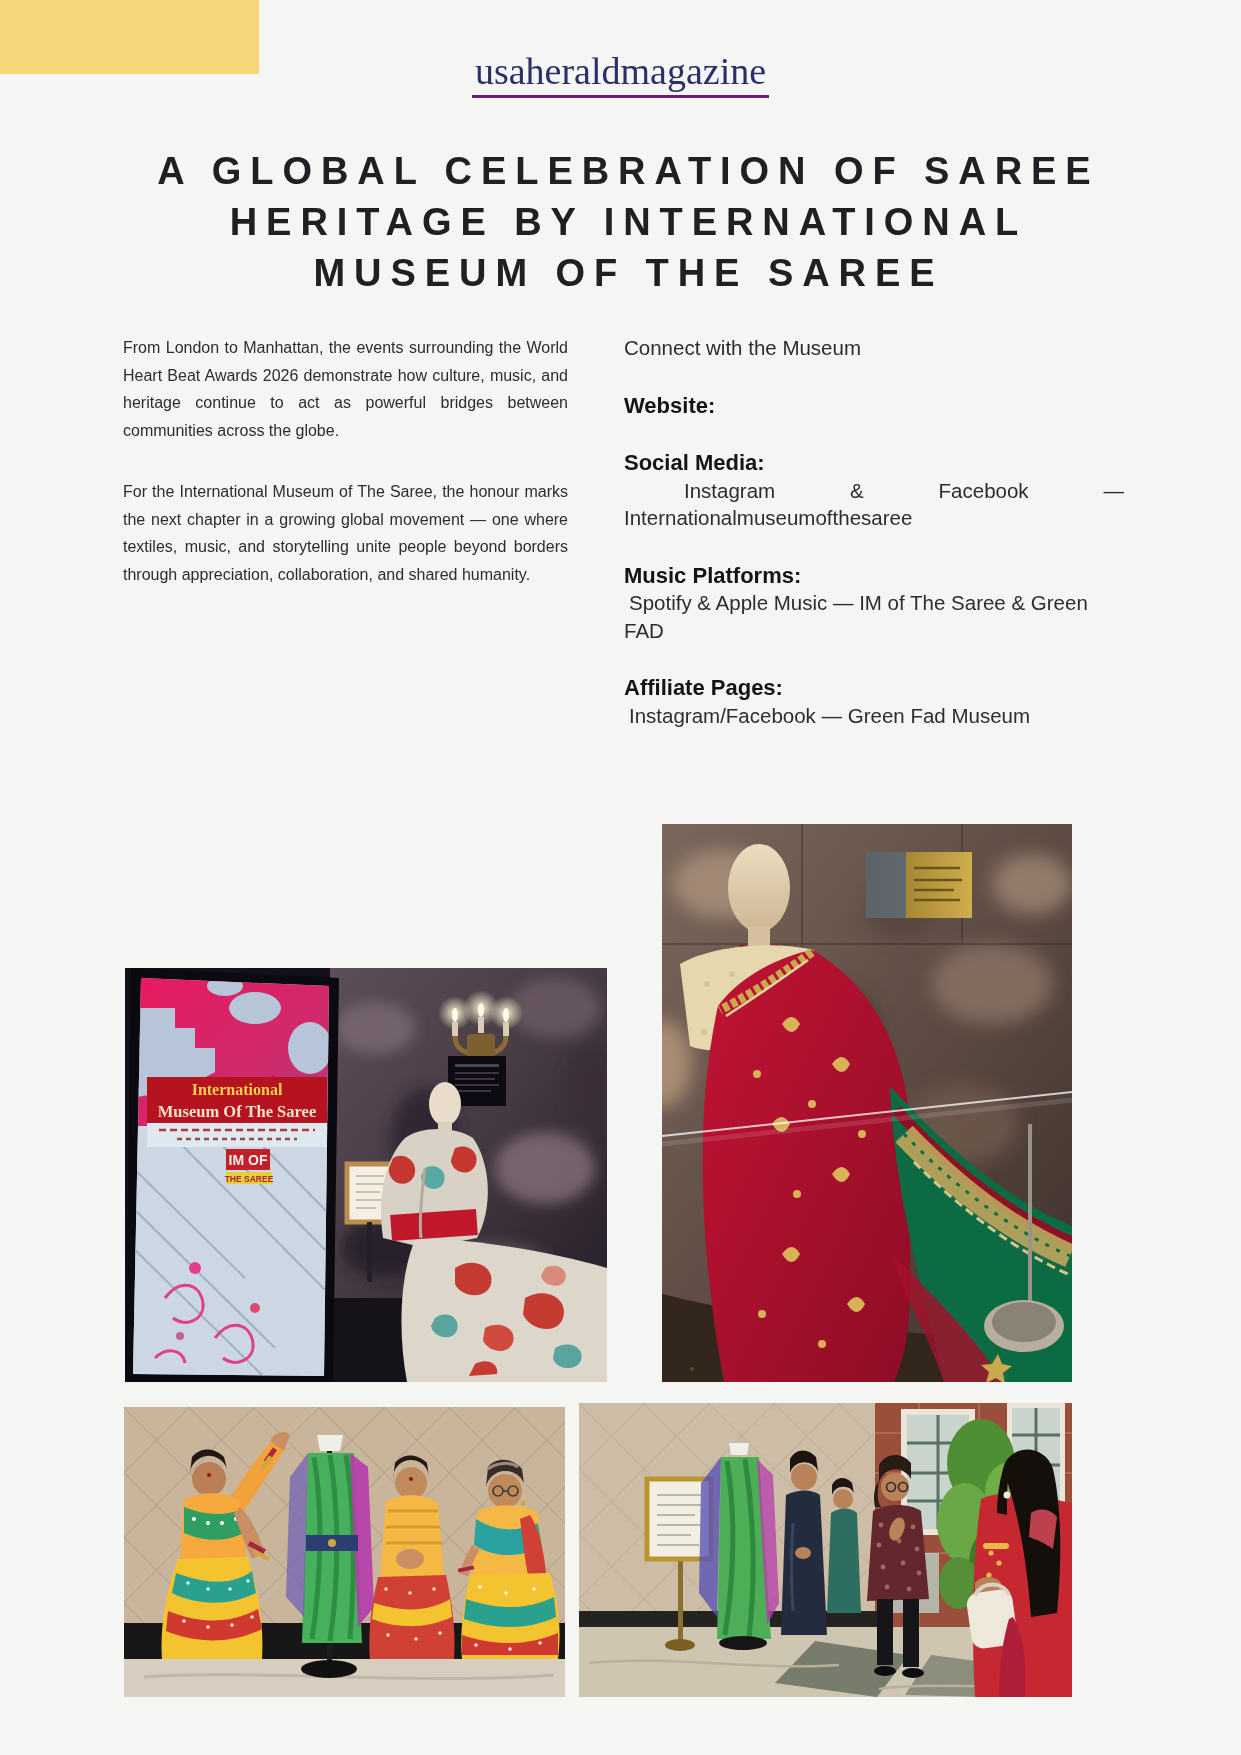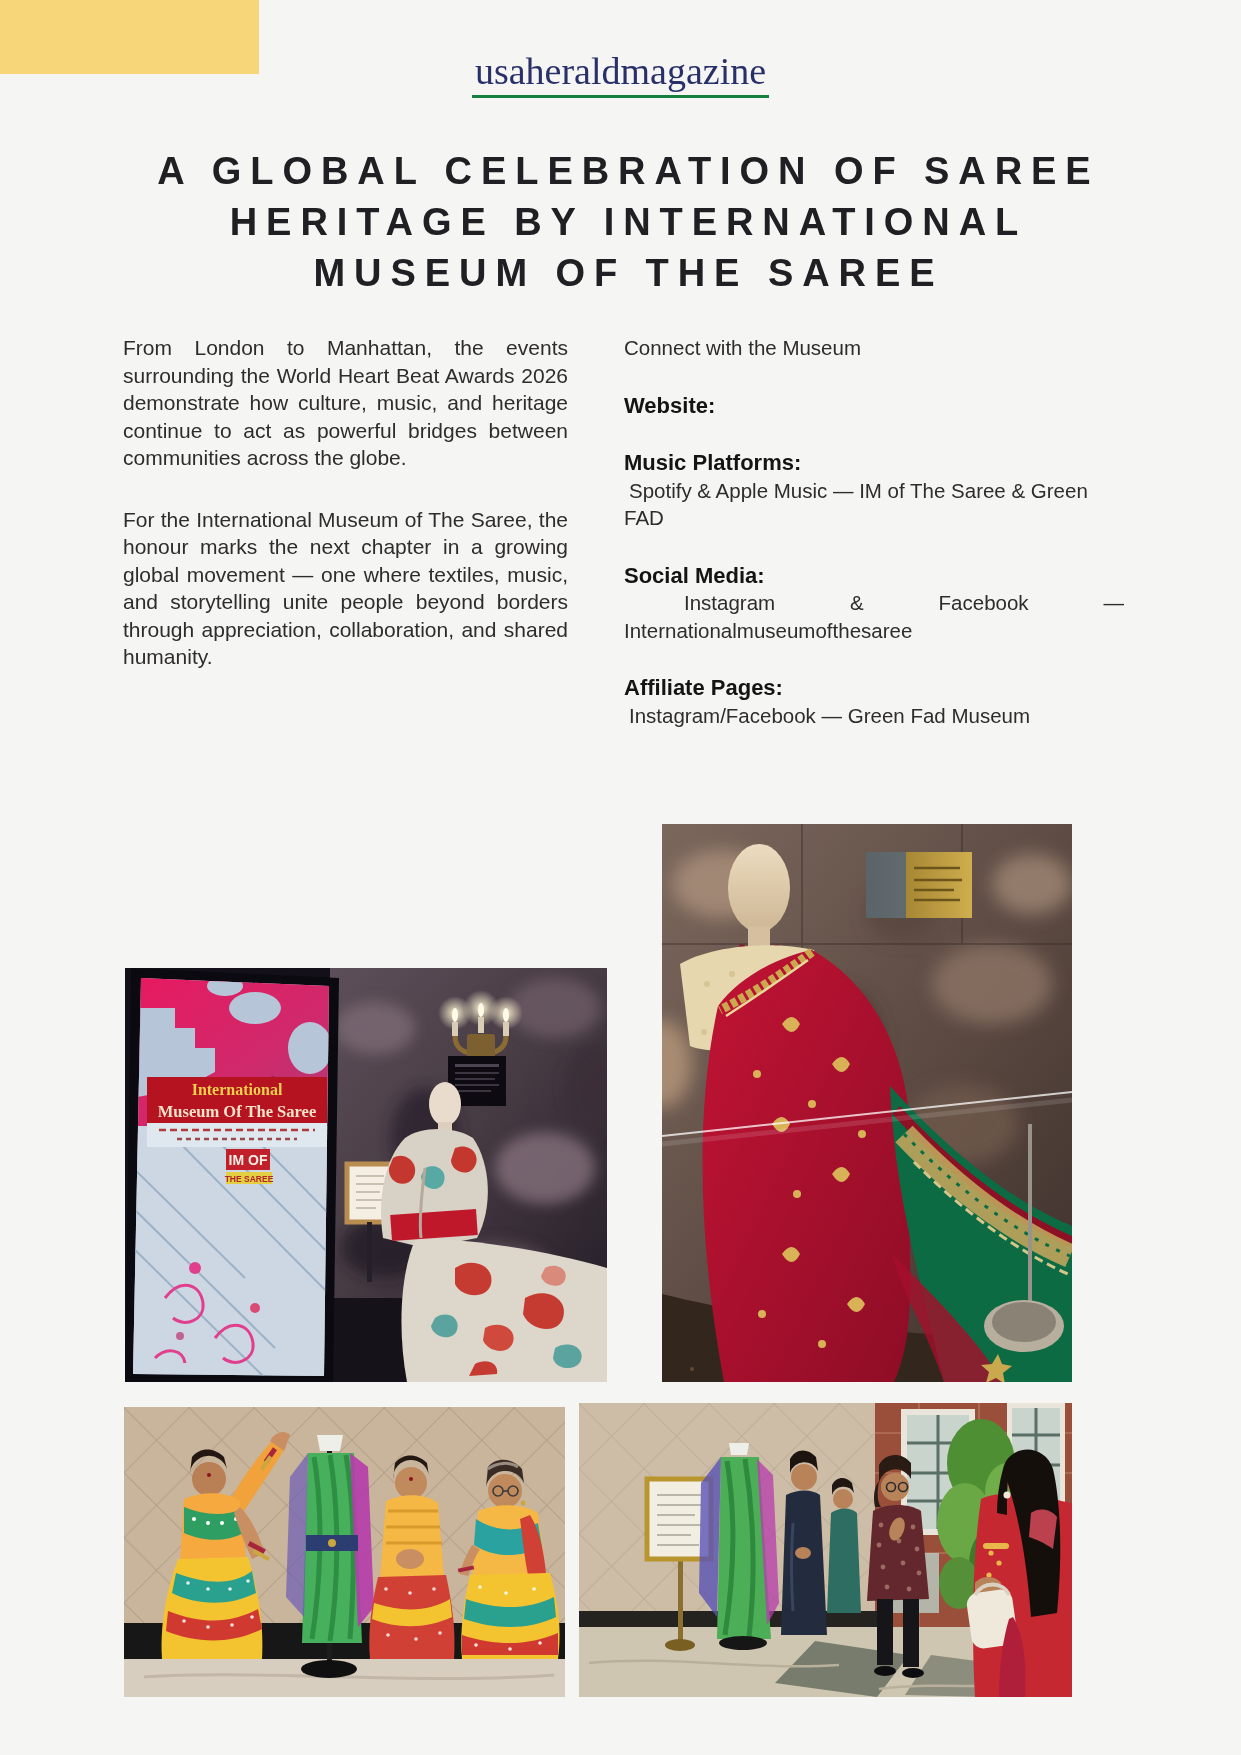--- a/index.html
+++ b/index.html
@@ -1,25 +1,25 @@
 <!DOCTYPE html>
 <html><head>
 <meta charset="utf-8">
 <style>
   html,body{margin:0;padding:0;background:#e9e9e8;}
   .page{position:relative;width:1241px;height:1755px;margin:0 auto;background:#f5f5f3;overflow:hidden;
         font-family:"Liberation Sans",sans-serif;color:#2e2c2d;}
   .yellow-block{position:absolute;left:0;top:0;width:259px;height:74px;background:#f7d679;}
   .brand-wrap{position:absolute;left:0;top:49px;width:100%;text-align:center;}
   .brand{font-family:"Liberation Serif",serif;font-size:38px;color:#293069;text-decoration:none;
-         display:inline-block;border-bottom:3px solid #15803d;padding:0 3px 2px 3px;cursor:pointer;}
+         display:inline-block;border-bottom:3px solid #701a75;padding:0 3px 2px 3px;cursor:pointer;}
   .headline{position:absolute;left:58px;top:146px;width:1141px;margin:0;text-align:center;
             font-size:38px;line-height:51px;font-weight:700;letter-spacing:0.235em;color:#202024;}
   .headline span{display:block;}
-  .col-left{position:absolute;left:123px;top:334px;width:445px;font-size:21px;line-height:27.5px;text-align:justify;}
+  .col-left{position:absolute;left:123px;top:334px;width:445px;font-size:16px;line-height:27.5px;text-align:justify;}
   .col-left p{margin:0;}
   .col-left p + p{margin-top:34px;}
   .col-right{position:absolute;left:624px;top:334px;width:500px;font-size:20.5px;line-height:27.5px;}
   .col-right .section{margin-top:30px;}
   .label{font-weight:700;color:#141414;font-size:22px;}
   .url{text-decoration:underline;text-underline-offset:3px;cursor:pointer;}
   .justify-line{padding-left:60px;text-align:justify;text-align-last:justify;}
   .indent{padding-left:5px;}
   figure.photo{position:absolute;margin:0;padding:0;overflow:hidden;}
   figure.photo svg{display:block;}
@@ -49,28 +49,28 @@
     <p>From London to Manhattan, the events surrounding the World Heart Beat Awards 2026 demonstrate how culture, music, and heritage continue to act as powerful bridges between communities across the globe.</p>
     <p>For the International Museum of The Saree, the honour marks the next chapter in a growing global movement — one where textiles, music, and storytelling unite people beyond borders through appreciation, collaboration, and shared humanity.</p>
   </div>
 
   <div class="col-right">
     <div>Connect with the Museum</div>
     <div class="section">
       <div class="label">Website:</div>
     </div>
     <div class="section">
+      <div class="label">Social Media:</div>
+      <div class="justify-line">Instagram &amp; Facebook —</div>
+      <div>Internationalmuseumofthesaree</div>
+    </div>
+    <div class="section">
       <div class="label">Music Platforms:</div>
       <div class="indent">Spotify &amp; Apple Music — IM of The Saree &amp; Green</div>
       <div>FAD</div>
-    </div>
-    <div class="section">
-      <div class="label">Social Media:</div>
-      <div class="justify-line">Instagram &amp; Facebook —</div>
-      <div>Internationalmuseumofthesaree</div>
     </div>
     <div class="section">
       <div class="label">Affiliate Pages:</div>
       <div class="indent">Instagram/Facebook — Green Fad Museum</div>
     </div>
   </div>
 
   <figure class="photo photo1" aria-label="Digital display screen with saree artwork beside a draped mannequin in a dark marble museum lobby">
     <svg width="482" height="414" viewBox="0 0 482 414">
       <defs>

